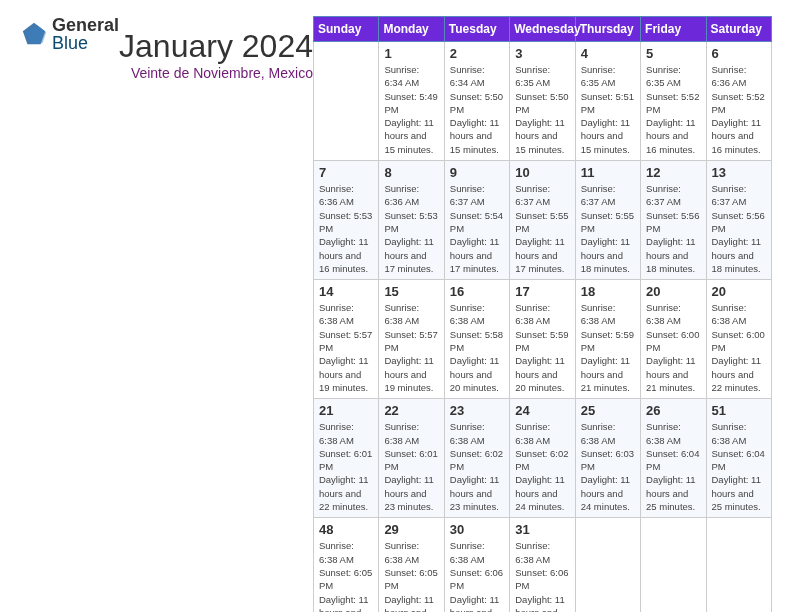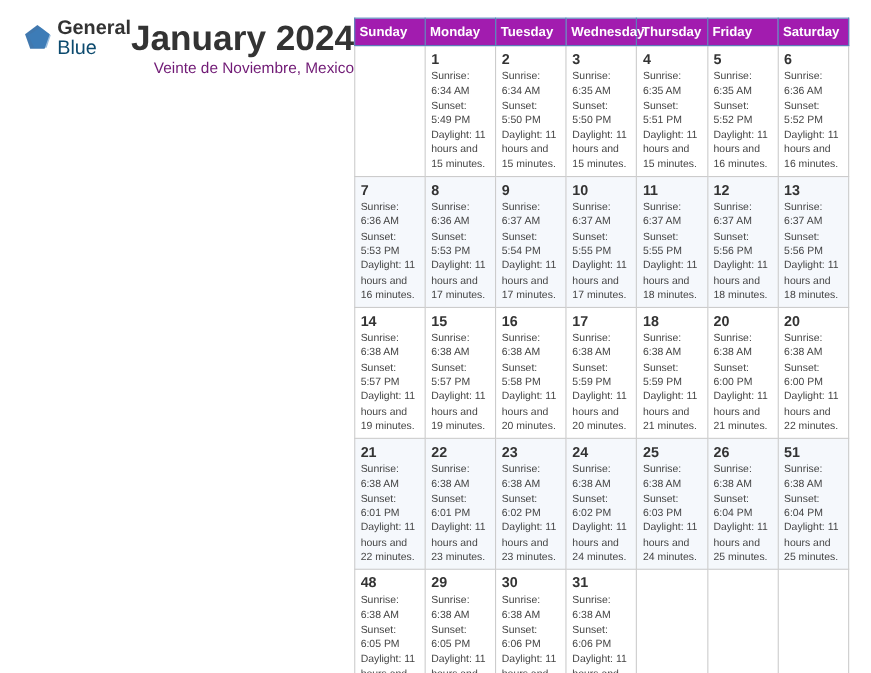--- a/index.html
+++ b/index.html
@@ -44,22 +44,23 @@
     }
     .logo-icon {
       width: 28px;
       height: 28px;
     }
     .title-section {
       text-align: right;
     }
     .month-title {
       font-size: 32px;
-      font-weight: bold;
-      color: #333;
+      font-weight: normal;
+      color: #333;
+      margin-top: 12px;
     }
     .subtitle {
       font-size: 14px;
       color: #701a75;
     }
     .calendar {
       flex: 1;
       border: 1px solid #ccc;
       border-collapse: collapse;
       width: 100%;
@@ -96,21 +97,21 @@
     .empty-cell {
       background: #f9f9f9;
     }
     tr:nth-child(even) td {
       background-color: #f5f8fc;
     }
     tr:nth-child(odd) td {
       background-color: #ffffff;
     }
     .calendar thead tr th {
-      background-color: #a21caf;
+      background-color: #6d28d9;
     }
   </style>
 </head>
 <body>
 
 <div class="page">
   <div class="header">
     <div class="logo">
       <svg class="logo-icon" viewBox="0 0 30 30">
         <polygon points="15,3 27,12 22,26 8,26 3,12" fill="#2060a0" opacity="0.85"></polygon>

